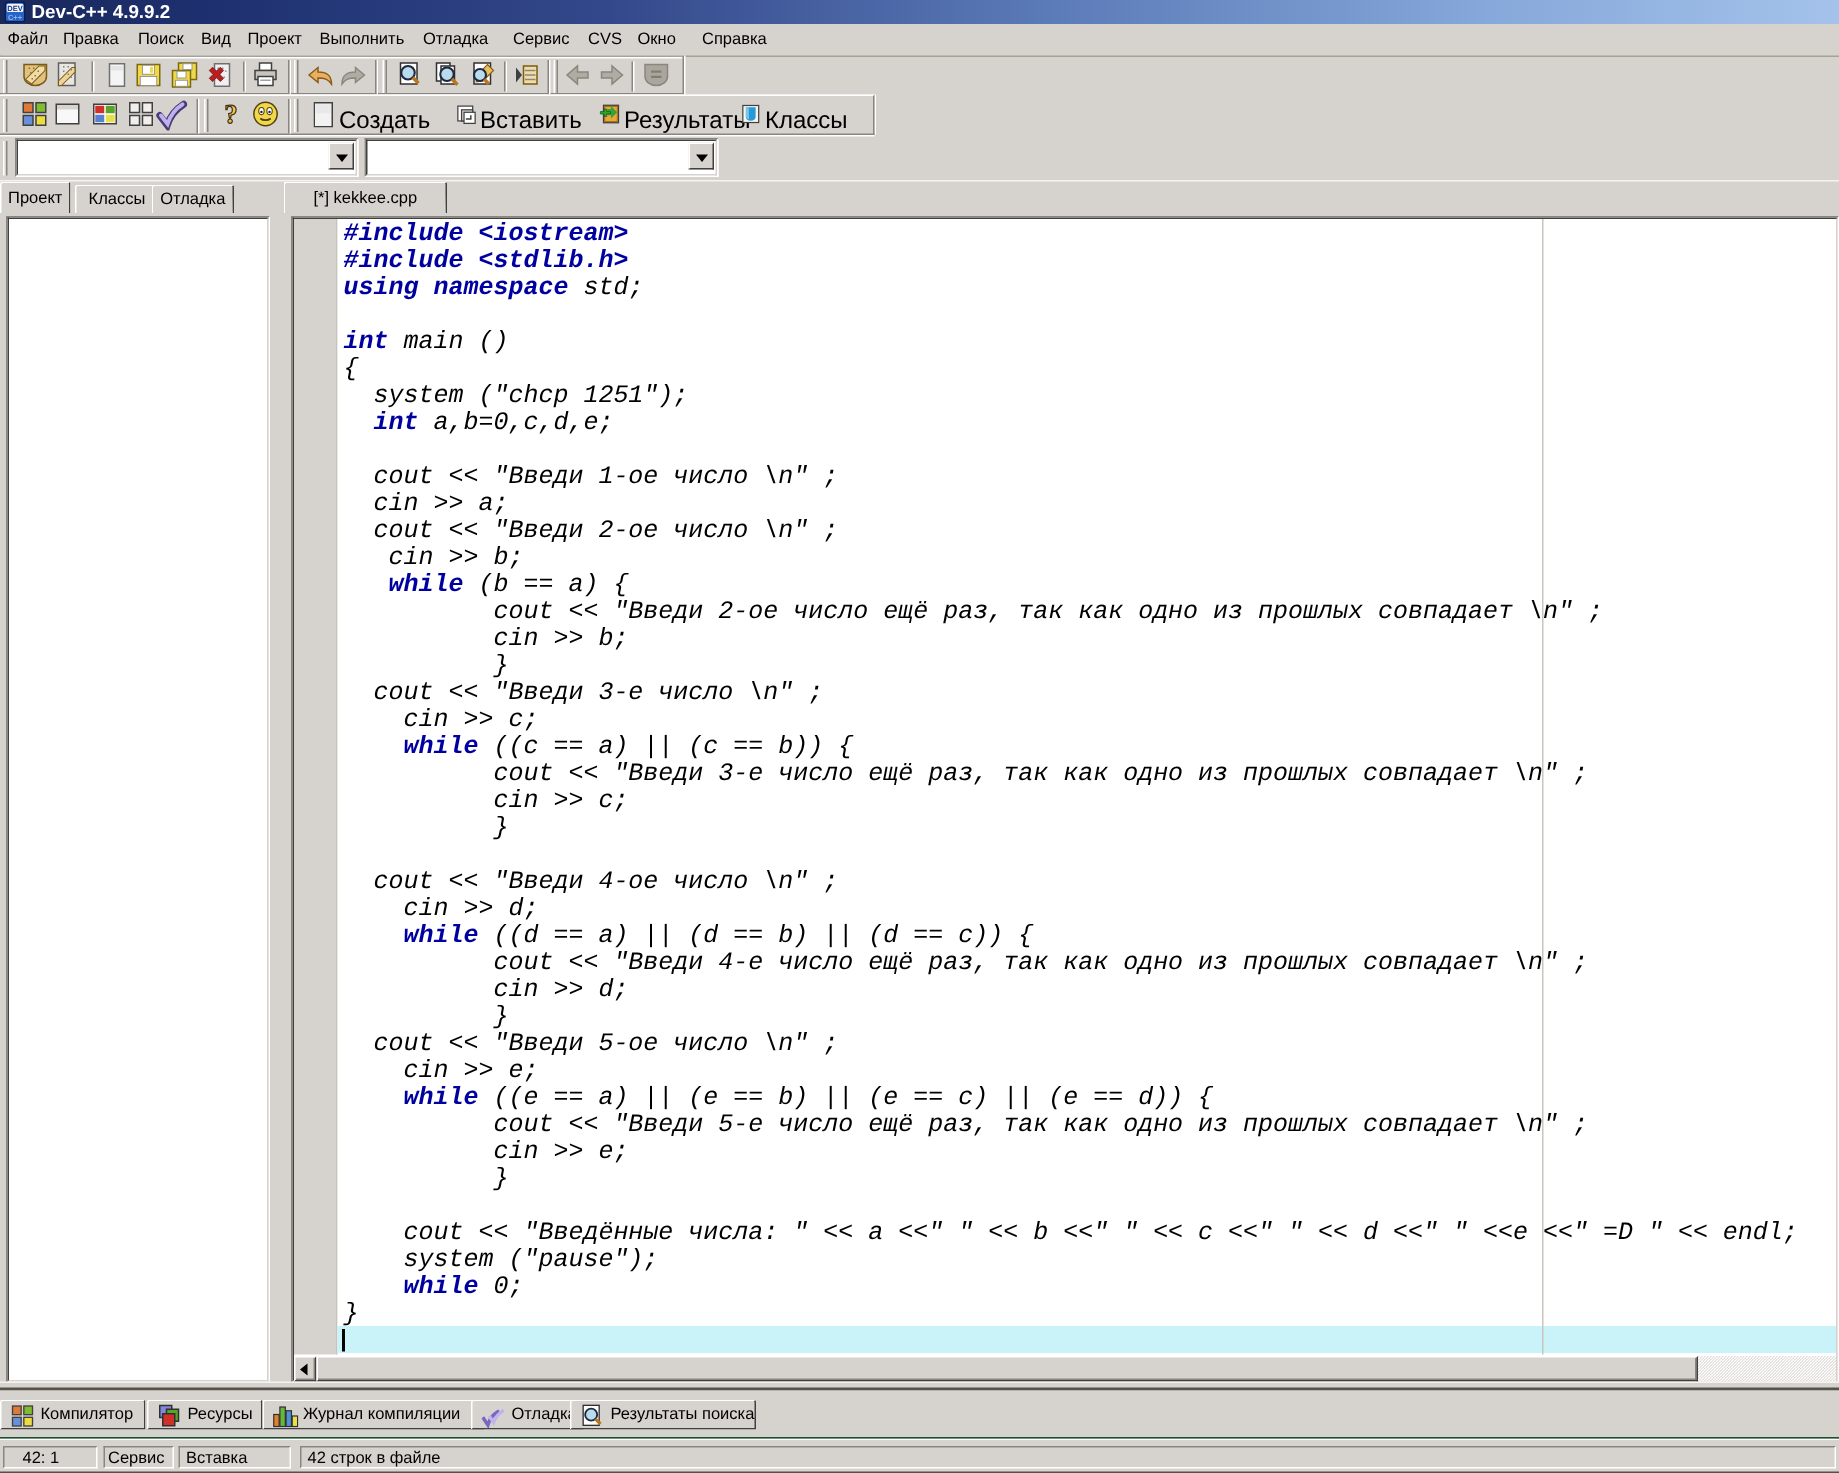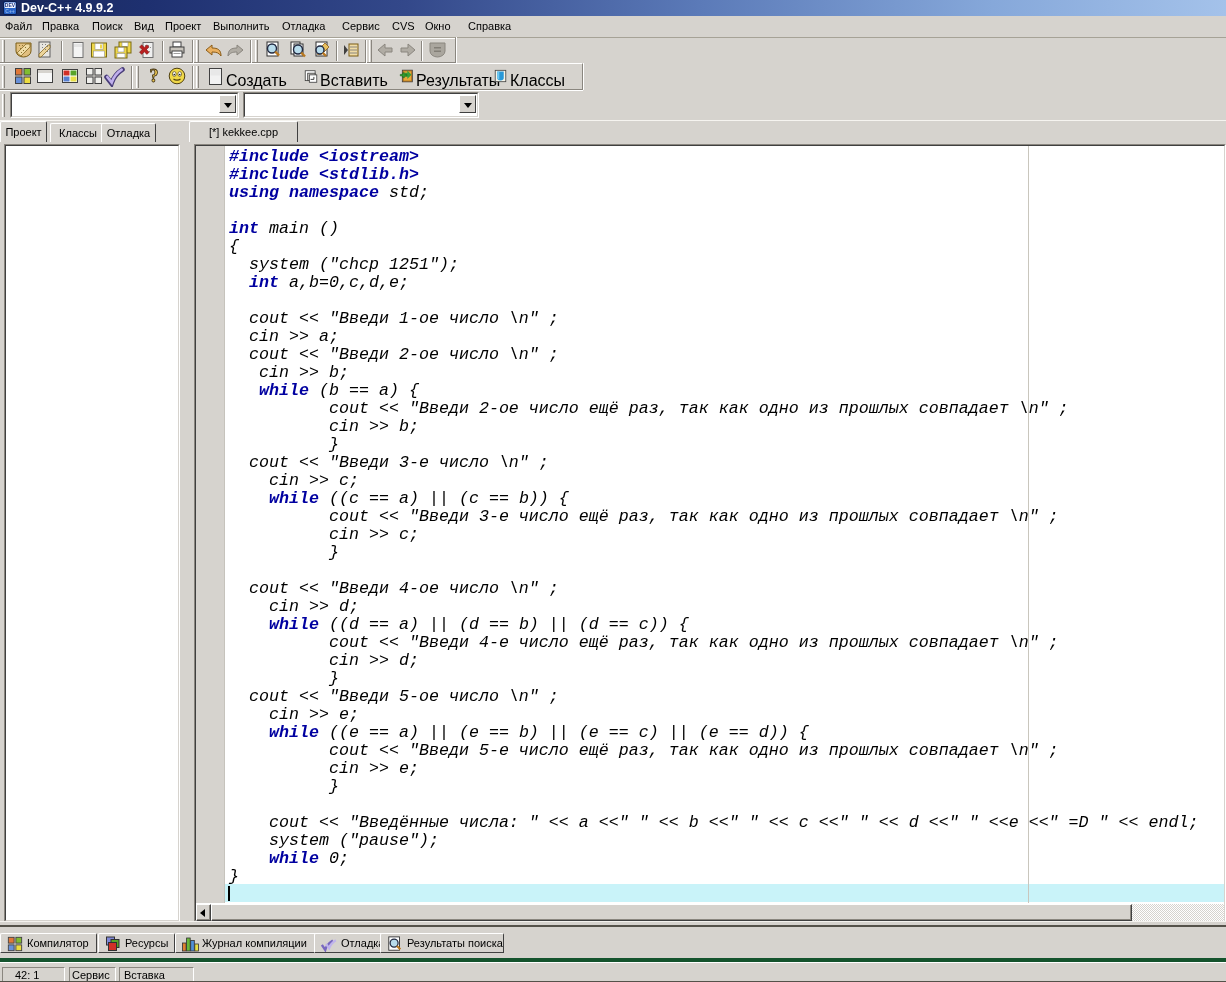--- a/index.html
+++ b/index.html
@@ -71,21 +71,21 @@
 #hsbleft:after { content:""; position:absolute; left:3px; top:4px; border:4px solid transparent; border-right:5px solid #000; border-left:none; }
 
 
 #btabs { left:0; top:927px; width:1226px; height:31px; background:#d6d3ce; }
 .btab { position:absolute; top:6px; height:20px; background:#d6d3ce; font-size:11px; color:#000;
   border:1px solid; border-color:#fff #404040 #404040 #fff; border-radius:2px 2px 0 0; }
 .btab svg { position:absolute; left:6px; top:2px; }
 .btab span { position:absolute; left:26px; top:3px; white-space:nowrap; }
 
 
-#statusbar { left:0; top:958px; width:1226px; height:24px; background:#d6d3ce; border-top:4px solid #14532d; box-shadow:inset 0 1px 0 #fff; font-size:11px; color:#000; }
+#statusbar { left:0; top:958px; width:1226px; height:24px; background:#d6d3ce; border-top:1px solid #14532d; box-shadow:inset 0 1px 0 #fff; font-size:11px; color:#000; }
 .spanel { position:absolute; top:5px; height:15px; border:1px solid; border-color:#8a867f #fff #fff #8a867f; overflow:hidden; }
 .spanel span { position:absolute; top:1px; white-space:nowrap; }
 
 </style>
 </head>
 <body>
 <div class="abs" id="titlebar">
   <svg id="titleicon" class="abs" viewBox="0 0 14 14">
     <rect x="0.5" y="0.5" width="13" height="13" rx="1.5" fill="#2864c8" stroke="#0a1c50"></rect>
     <rect x="1.5" y="1.5" width="11" height="5.5" rx="1" fill="#f0f4fc"></rect>
@@ -435,14 +435,17 @@
 <div class="abs" id="statusbar">
   <div class="spanel" style="left:2px;width:63px">
       <span style="left:12px">42: 1</span>
     </div>
   <div class="spanel" style="left:69px;width:47px">
       <span style="left:2px">Сервис</span>
     </div>
   <div class="spanel" style="left:119px;width:75px">
       <span style="left:4px">Вставка</span>
     </div>
+  <div class="spanel" style="left:200px;width:1024px">
+      <span style="left:4px">42 строк в файле</span>
+    </div>
 </div>
 <div class="abs" style="left:0;top:981px;width:1226px;height:1px;background:#55524a"></div>
 
 </body></html>

